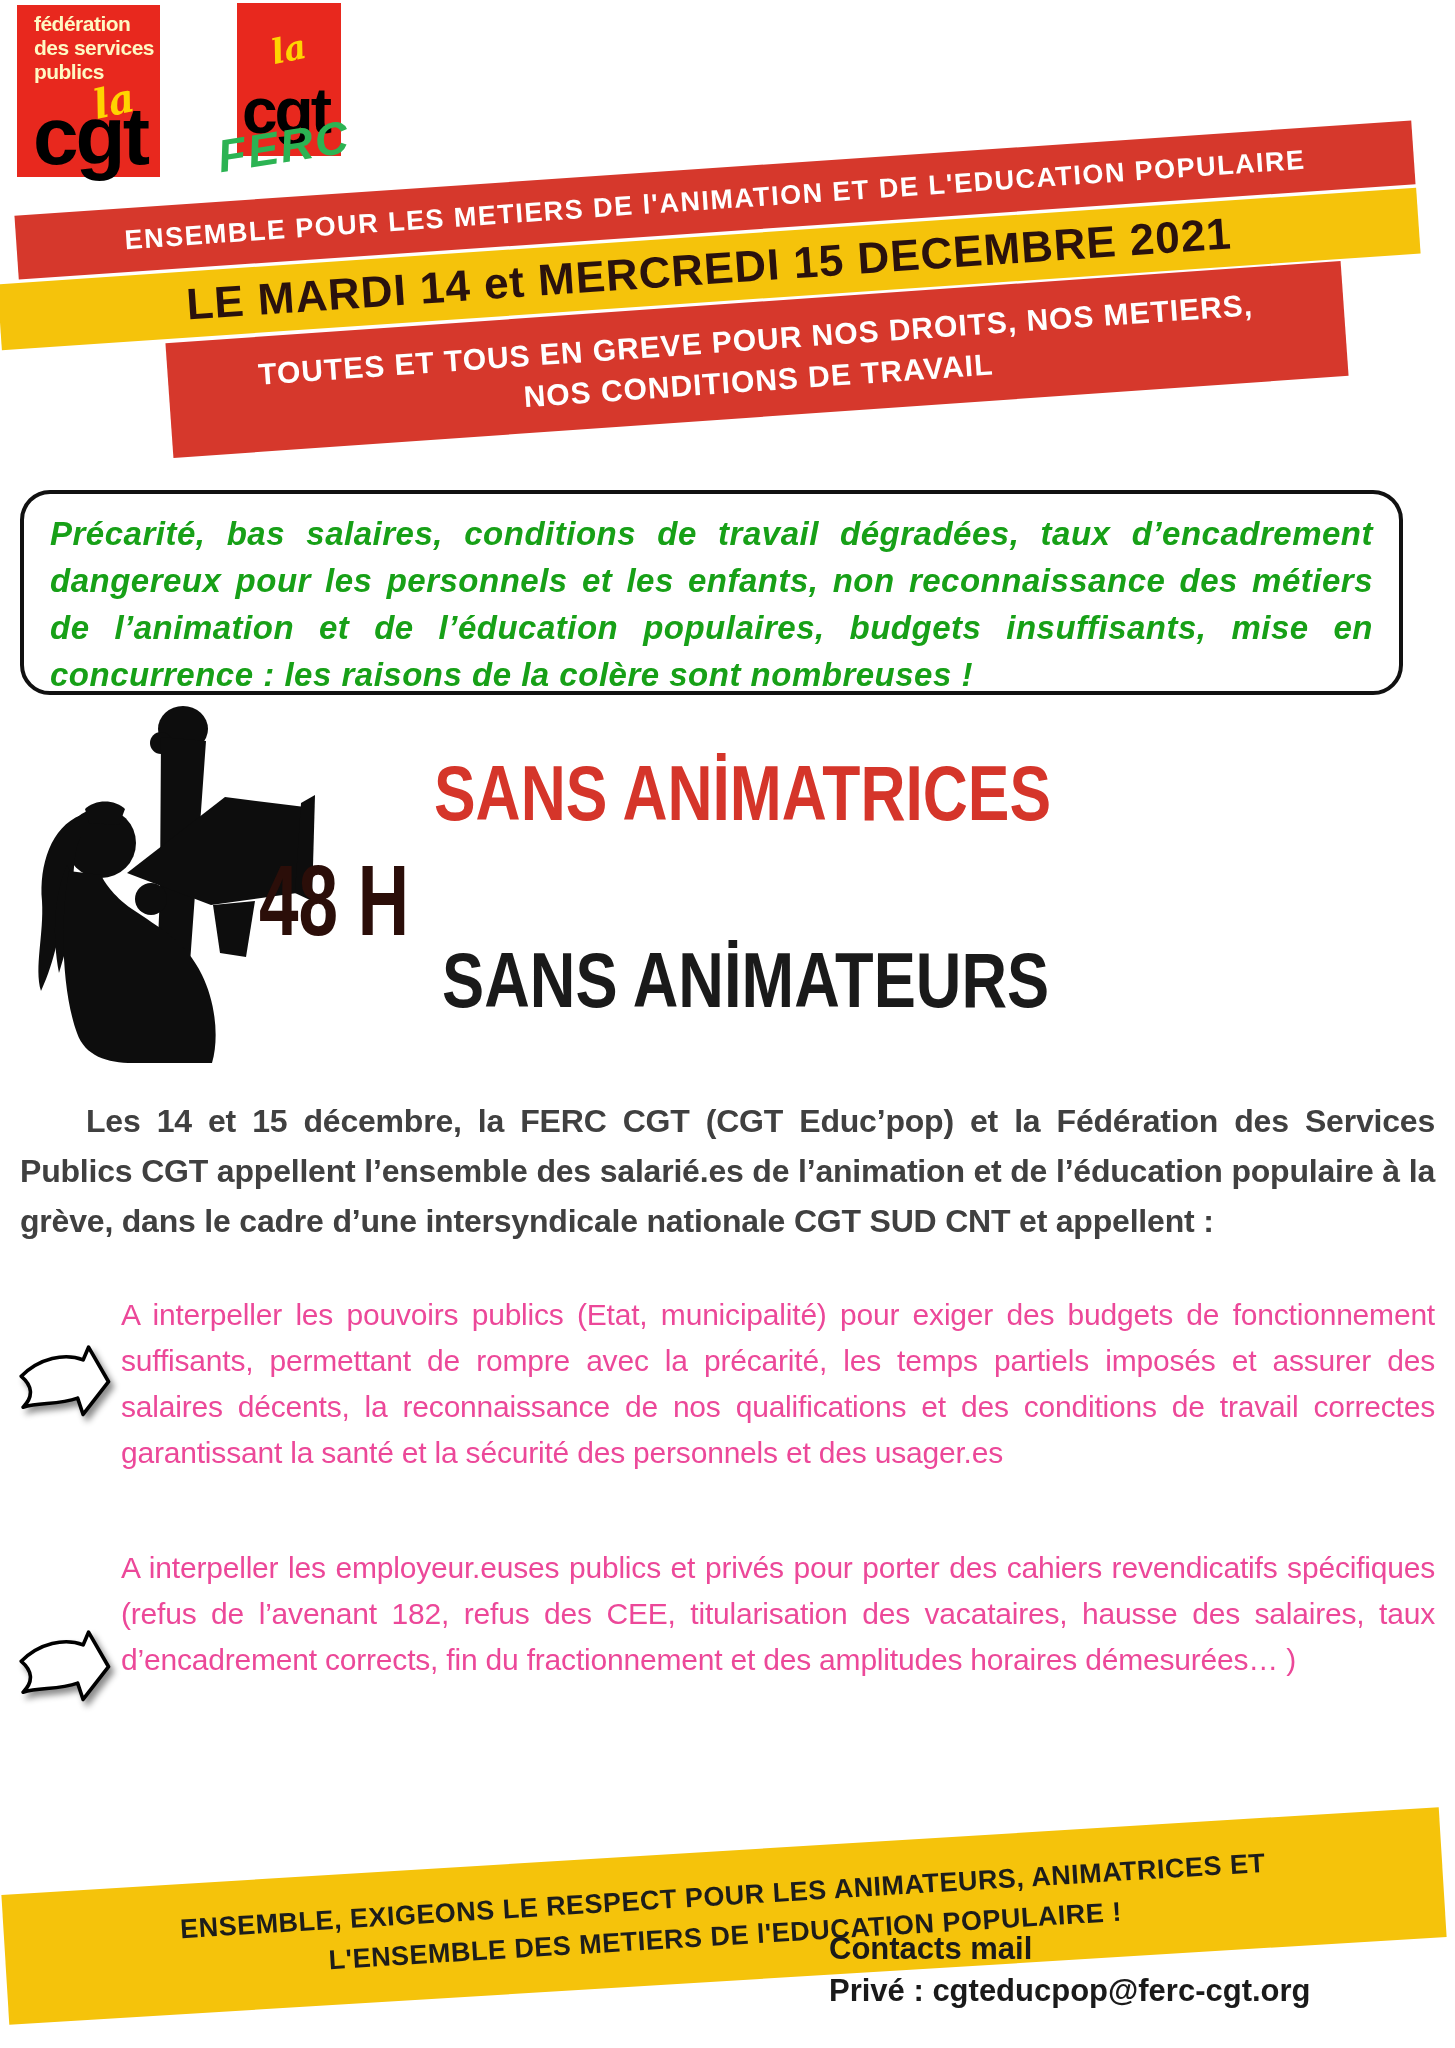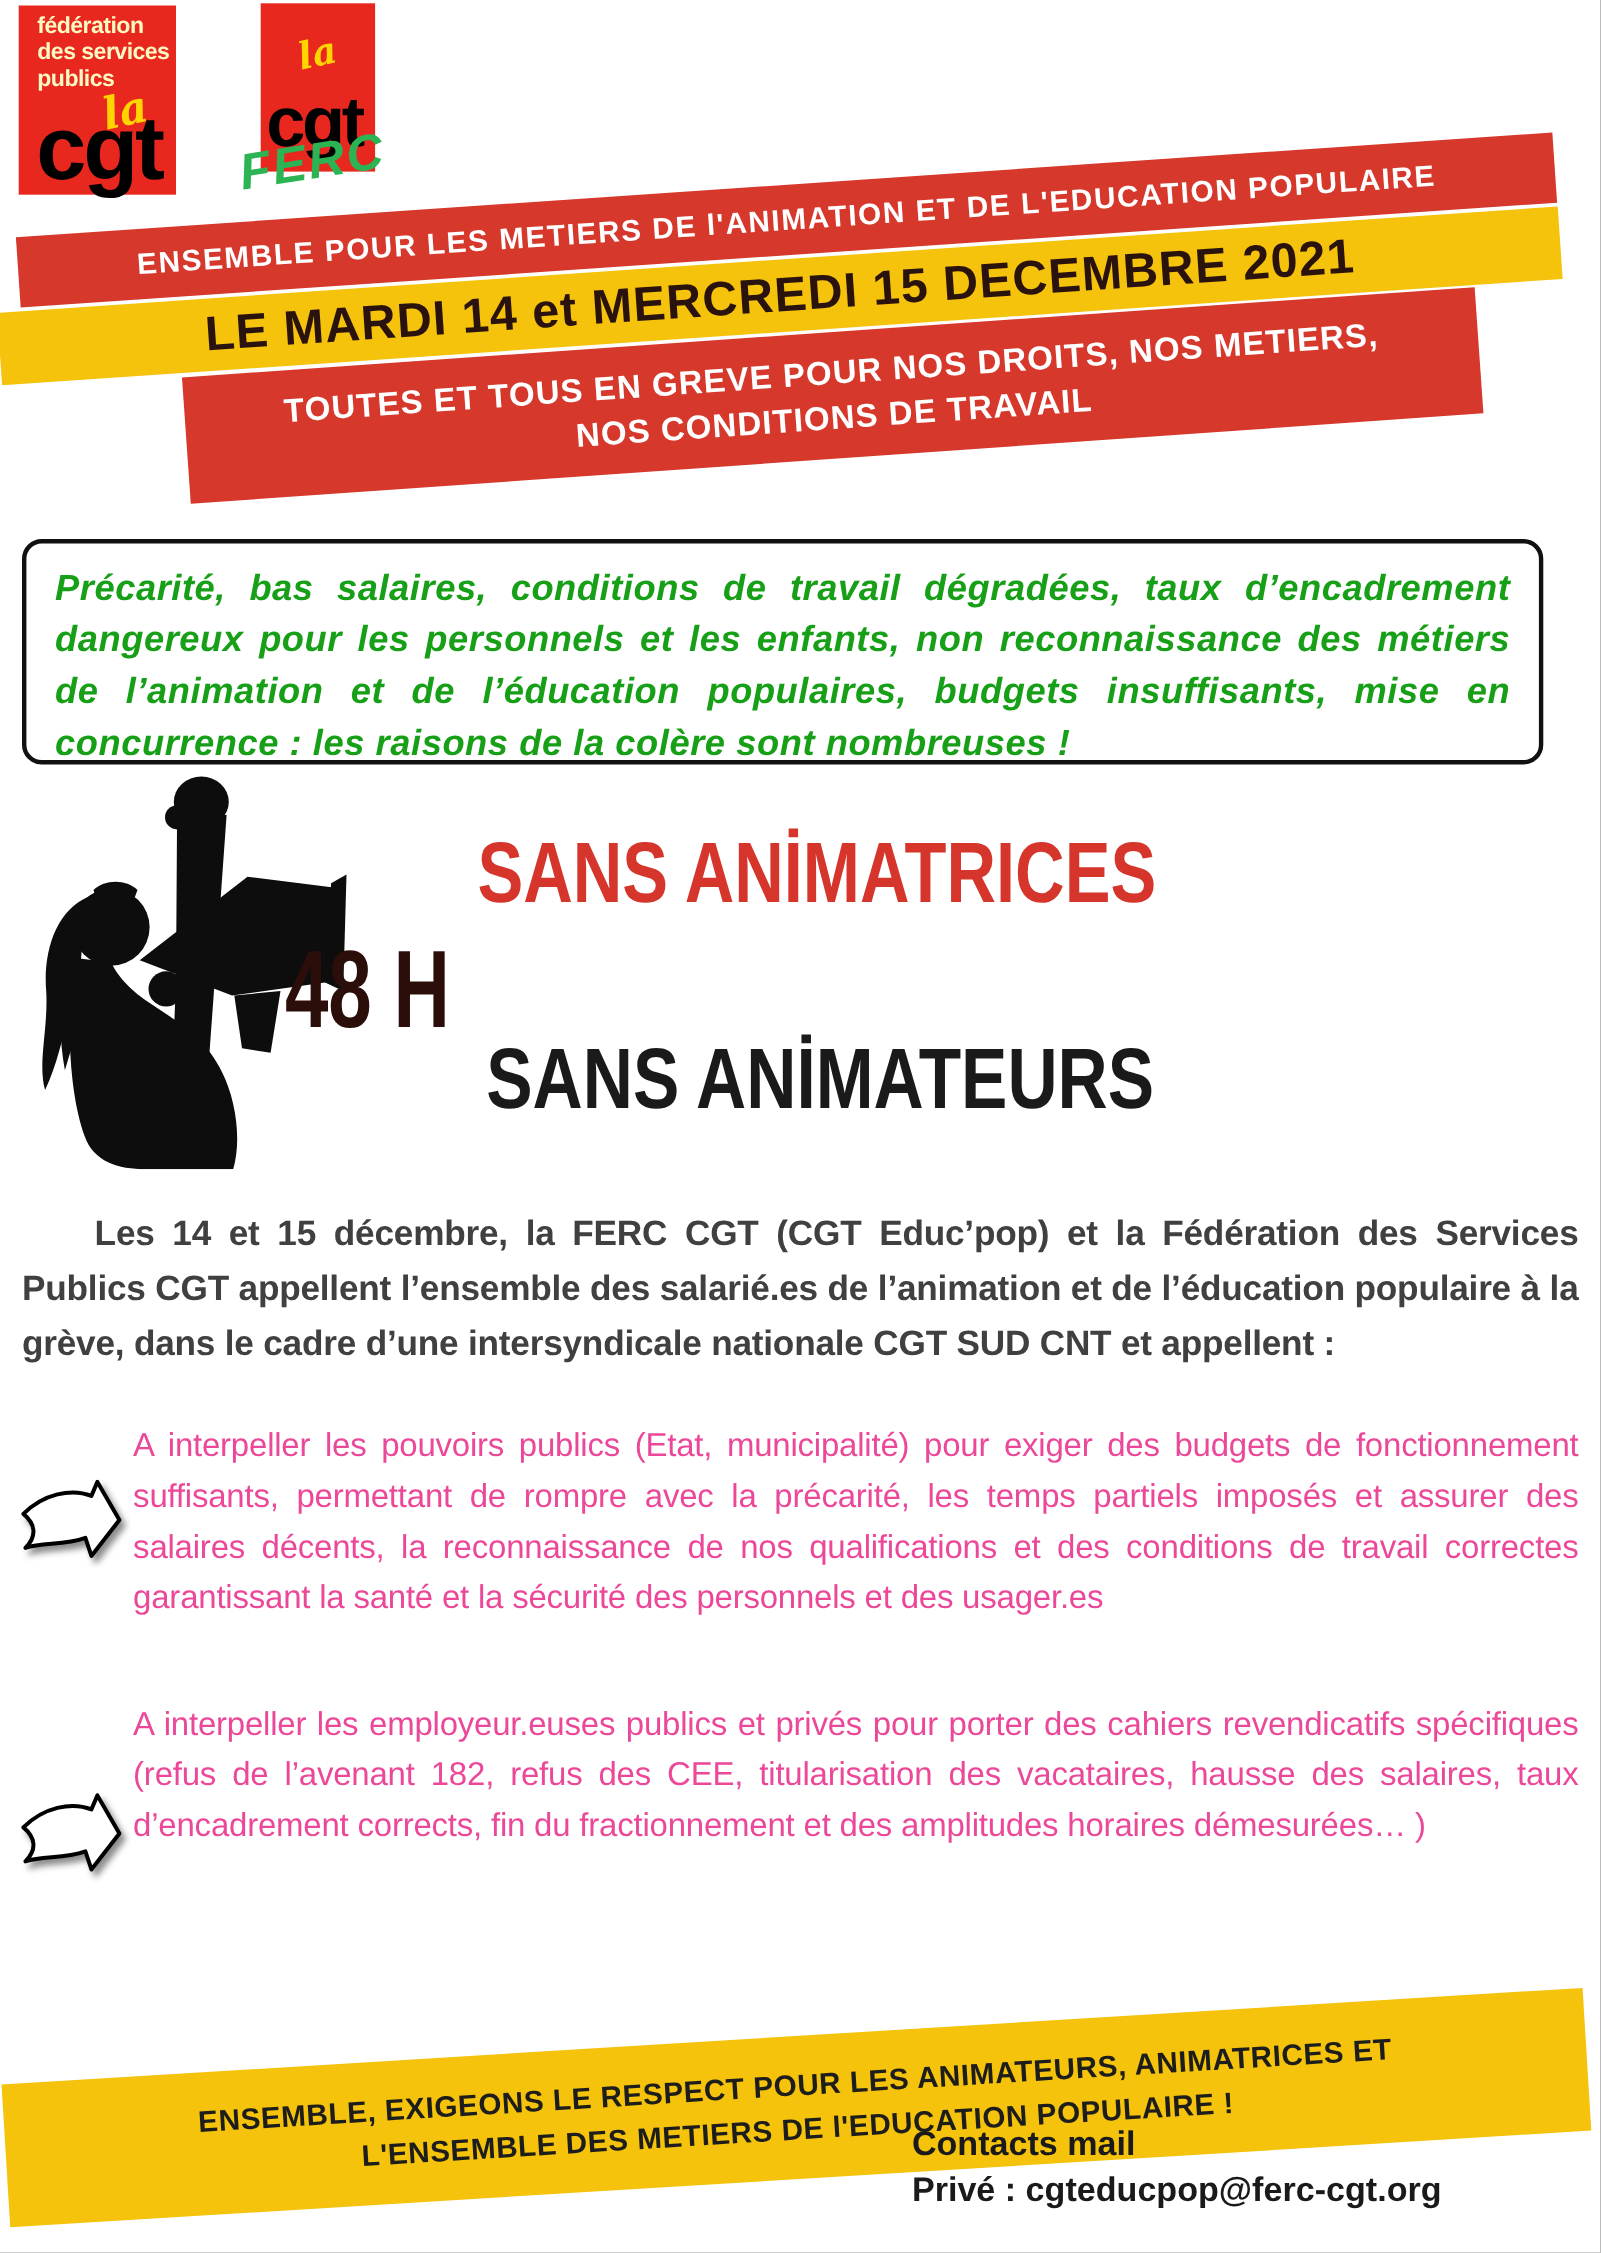--- a/index.html
+++ b/index.html
@@ -32,21 +32,21 @@
            font-size:27px;letter-spacing:1.5px;}
   .banner2{left:-2px;top:236px;width:1422px;height:66px;transform:rotate(-3.9deg);
            color:#2a120d;font-weight:900;font-size:44px;letter-spacing:1px;}
   .banner3{left:168px;top:302px;width:1178px;height:115px;transform:rotate(-4deg);
            font-size:30px;letter-spacing:1px;line-height:41px;}
   .banner-bottom{left:4px;top:1851px;width:1440px;height:130px;transform:rotate(-3.5deg);
            color:#1d1d1b;font-weight:900;font-size:27px;letter-spacing:.5px;line-height:40px;}
 
   
   .intro-box{position:absolute;left:20px;top:490px;width:1383px;height:205px;
-      border:4px solid #111;border-radius:18px;box-sizing:border-box;
+      border:4px solid #111;border-radius:30px;box-sizing:border-box;
       padding:16px 26px 0 26px;}
   .intro-text{color:#17a017;font-weight:bold;font-style:italic;font-size:33px;
       line-height:47px;text-align:justify;letter-spacing:.5px;}
 
   
   .headline{position:absolute;font-weight:900;white-space:nowrap;
       transform-origin:left top;display:inline-block;}
   .hl-red{left:434px;top:748px;font-size:78px;color:#d5352a;transform:scale(.80,1);}
   .hl-48h{left:259px;top:843px;font-size:100px;color:#2b0e09;transform:scale(.71,1);}
   .hl-black{left:442px;top:935px;font-size:78px;color:#1a1a1a;transform:scale(.81,1);}

